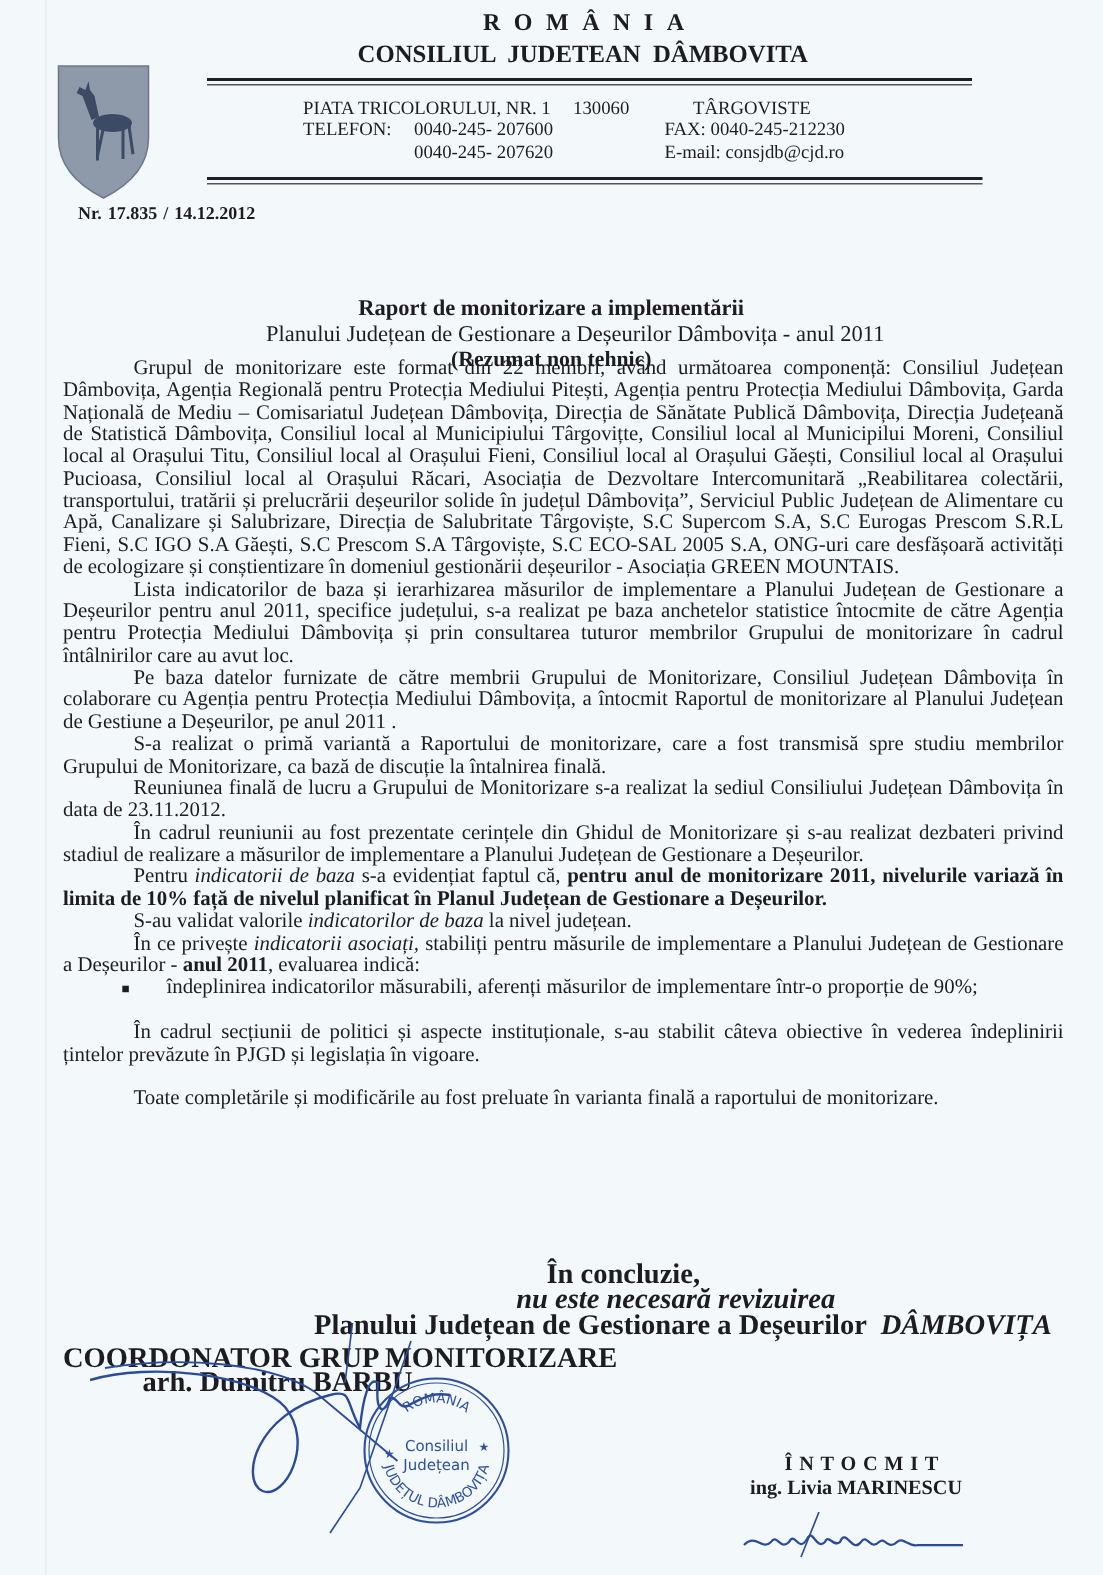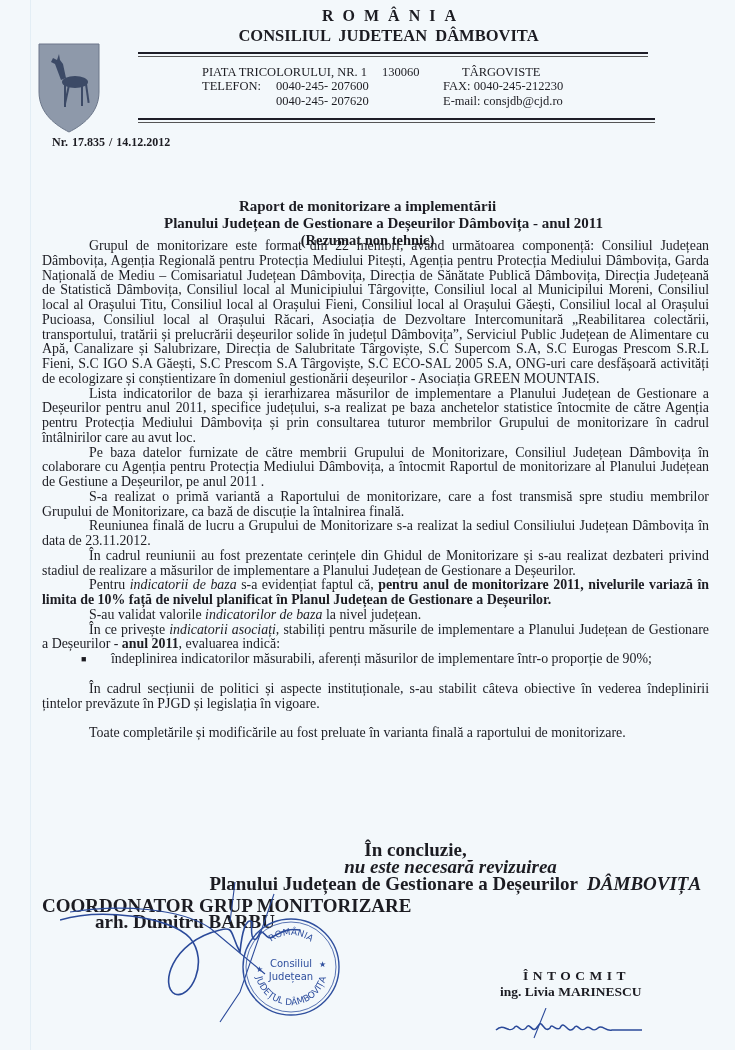--- a/index.html
+++ b/index.html
@@ -27,21 +27,21 @@
   .addr.l2 { left: 202px; top: 79px; }
   .addr.l2b { left: 276px; top: 79px; }
   .addr.r2 { left: 443px; top: 79px; }
   .addr.l3 { left: 276px; top: 94px; }
   .addr.r3 { left: 443px; top: 94px; }
 
   .docnr { position: absolute; left: 52px; top: 135px; font-weight: bold; font-size: 12px; word-spacing: 1px; }
 
   .titles { position: absolute; left: 0; width: 735px; top: 176px; text-align: center; margin-top: 22px; }
   .titles .t1 { font-weight: bold; font-size: 15px; line-height: 17px; }
-  .titles .t2 { font-weight: bold; font-size: 15px; line-height: 17px; padding-left: 32px; }
+  .titles .t2 { font-weight: normal; font-size: 15px; line-height: 17px; padding-left: 32px; }
   .titles .t3 { font-weight: bold; font-size: 14.5px; line-height: 17px; }
 
   .body { position: absolute; left: 42px; width: 667px; top: 239px; font-size: 13.9px; line-height: 14.75px; text-align: justify; }
   .body p { margin: 0; text-indent: 47px; }
   .body p.gap-after { margin-bottom: 14px; }
   .body .bullet { display: flex; text-indent: 0; margin-left: 39px; }
   .body .bullet .mark { width: 30px; flex: none; font-size: 9px; line-height: 15px; }
   .body i { font-style: italic; }
   .body b { font-weight: bold; }
   .spacer { height: 15px; }

